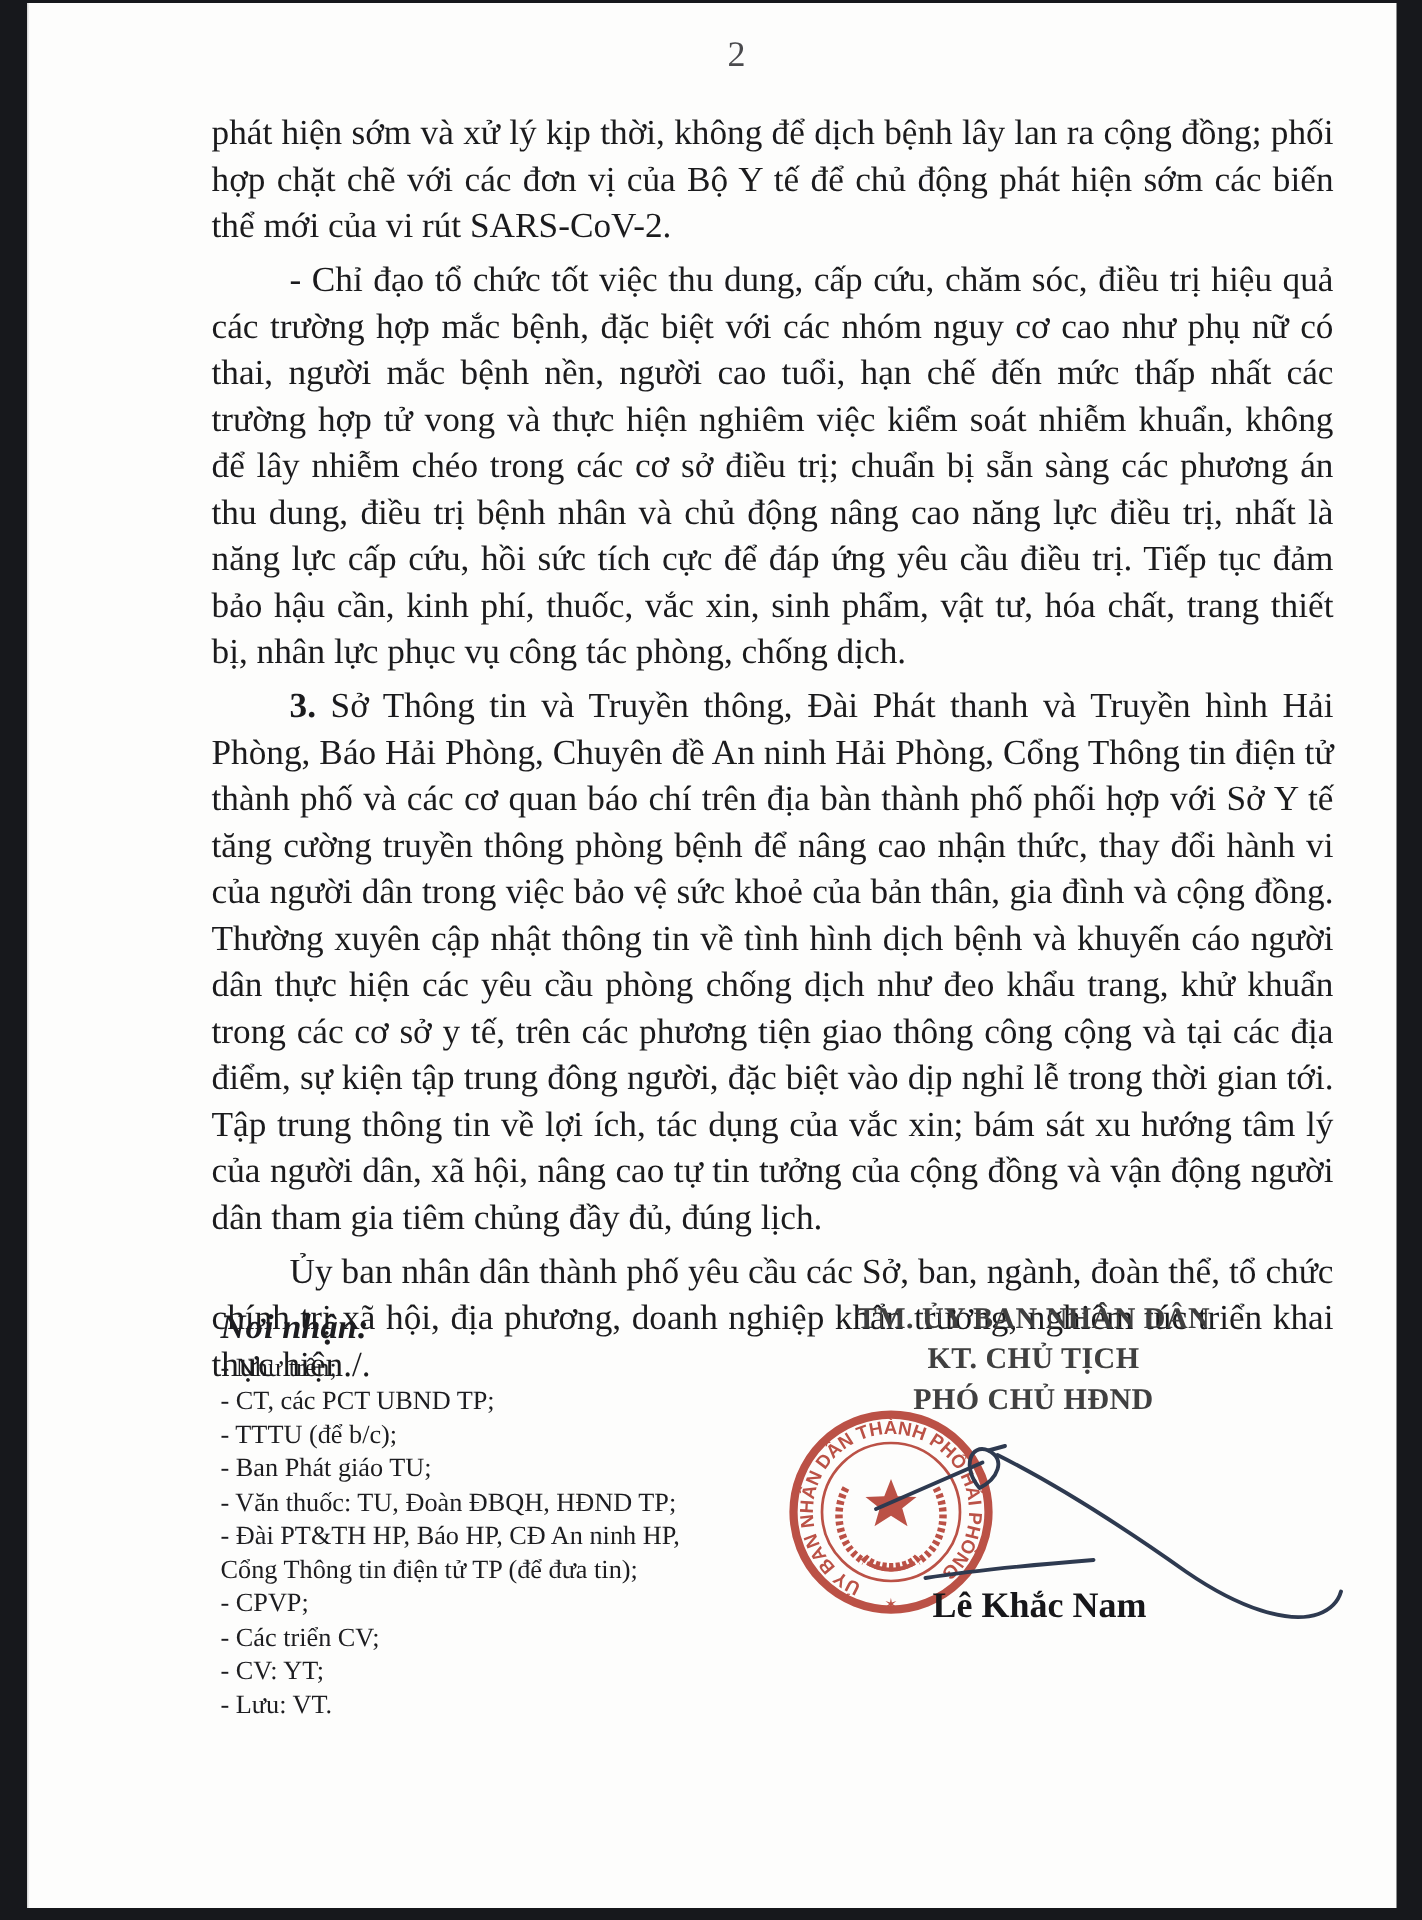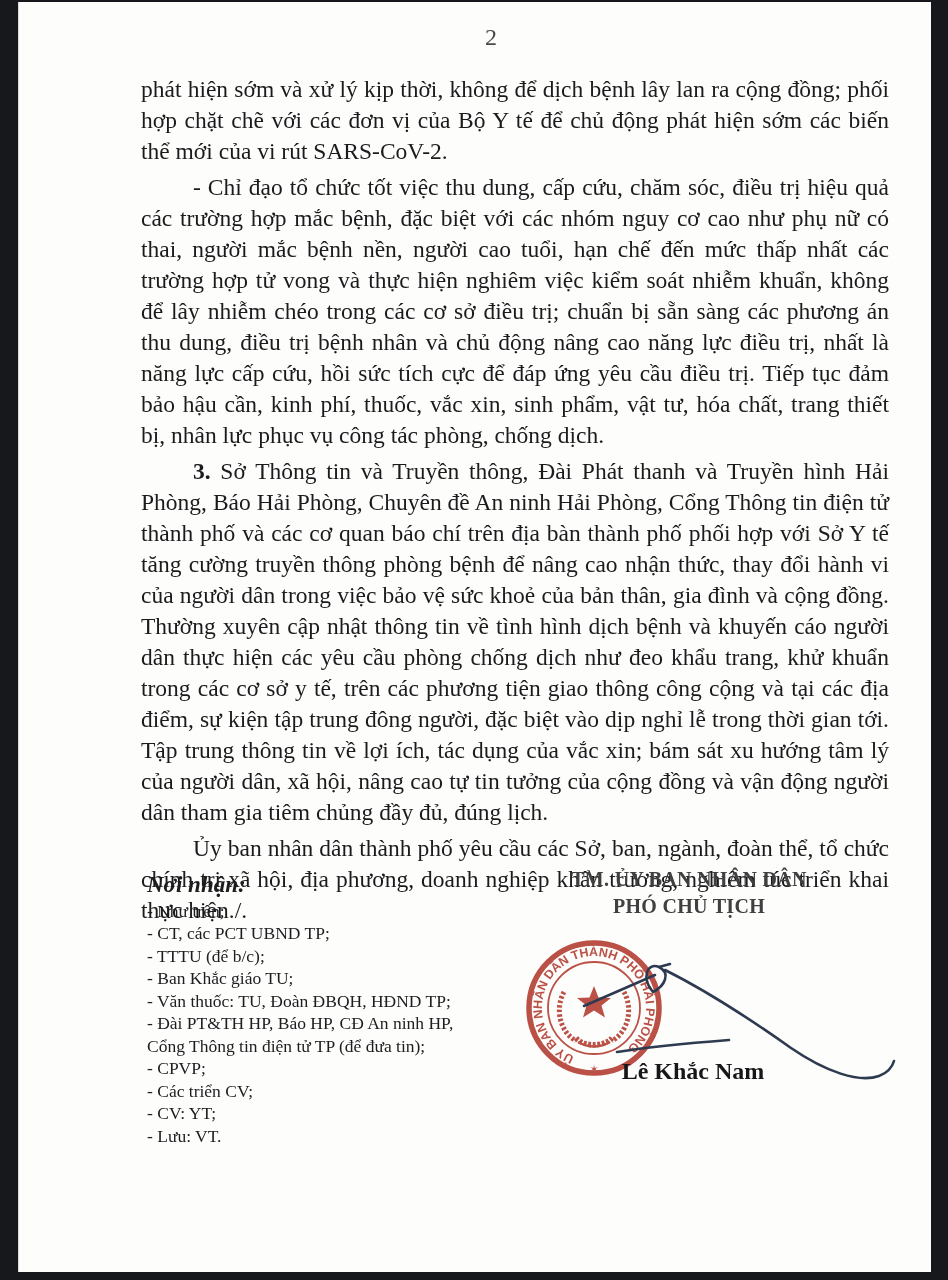--- a/index.html
+++ b/index.html
@@ -71,41 +71,42 @@
   <div class="recipients">
     <div class="heading">Nơi nhận:</div>
     <div>
 
         <div>- Như trên;</div>
 
         <div>- CT, các PCT UBND TP;</div>
 
         <div>- TTTU (để b/c);</div>
 
-        <div>- Ban Khắc giáo TU;</div>
+        <div>- Ban Phát giáo TU;</div>
 
         <div>- Văn thuốc: TU, Đoàn ĐBQH, HĐND TP;</div>
 
         <div>- Đài PT&amp;TH HP, Báo HP, CĐ An ninh HP,</div>
 
         <div>Cổng Thông tin điện tử TP (để đưa tin);</div>
 
         <div>- CPVP;</div>
 
         <div>- Các triển CV;</div>
 
         <div>- CV: YT;</div>
 
         <div>- Lưu: VT.</div>
       </div>
   </div>
 
   <div class="sig-heading">
     <div>TM. ỦY BAN NHÂN DÂN</div>
-    <div>PHÓ CHỦ TỊCH</div>
+    <div>KT. CHỦ TỊCH</div>
+    <div>PHÓ CHỦ HĐND</div>
   </div>
 
   <svg class="seal" viewBox="0 0 140 140">
     <defs>
       <path id="ringPath" d="M 70 122 A 52 52 0 1 1 70.02 122"></path>
     </defs>
     <circle cx="70" cy="70" r="65" fill="none" stroke="#b23a2d" stroke-width="5.5"></circle>
     <circle cx="70" cy="70" r="46" fill="none" stroke="#b23a2d" stroke-width="1.8"></circle>
     <text font-family="Liberation Sans, sans-serif" font-size="12.5" font-weight="bold" fill="#b23a2d">
       <textPath href="#ringPath" startOffset="20">ỦY BAN NHÂN DÂN THÀNH PHỐ HẢI PHÒNG</textPath>

